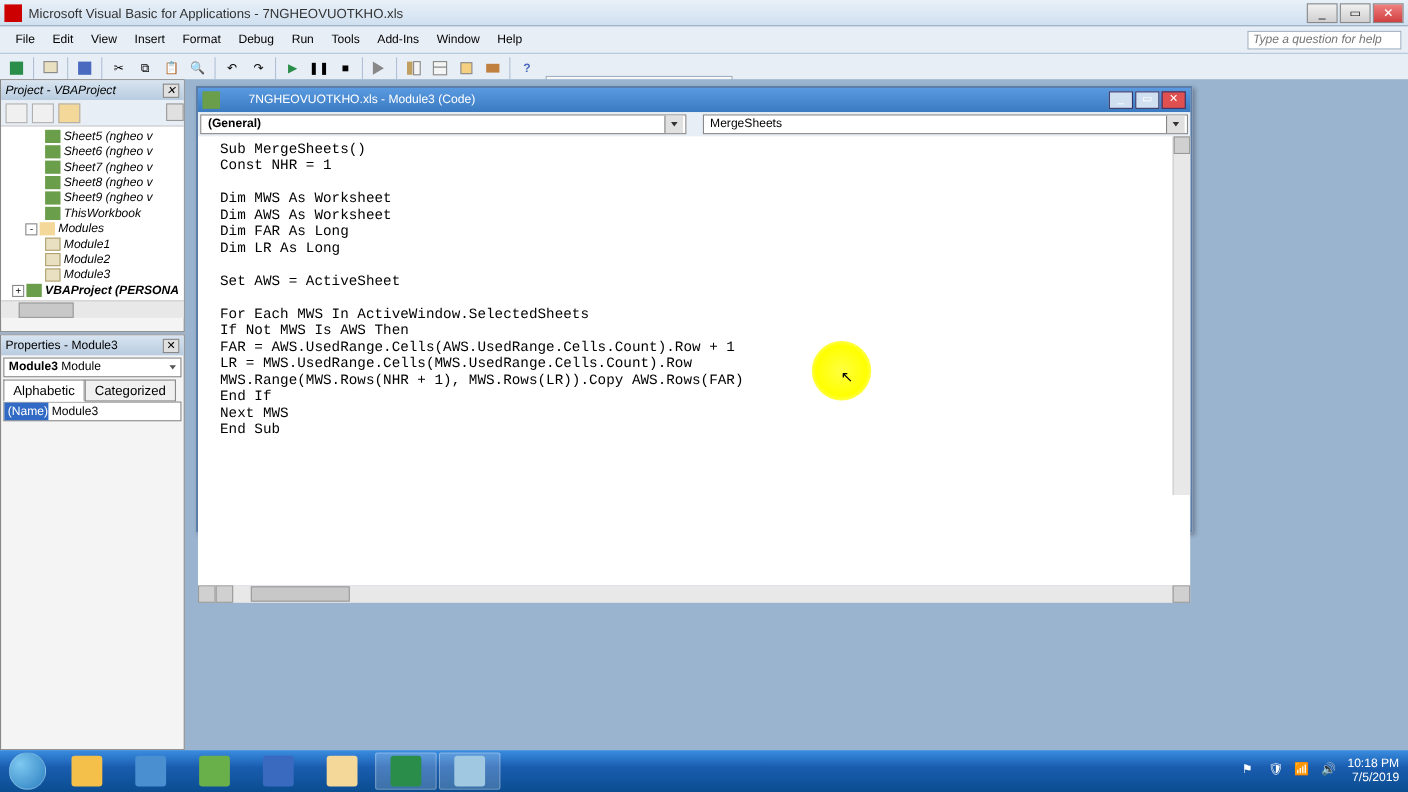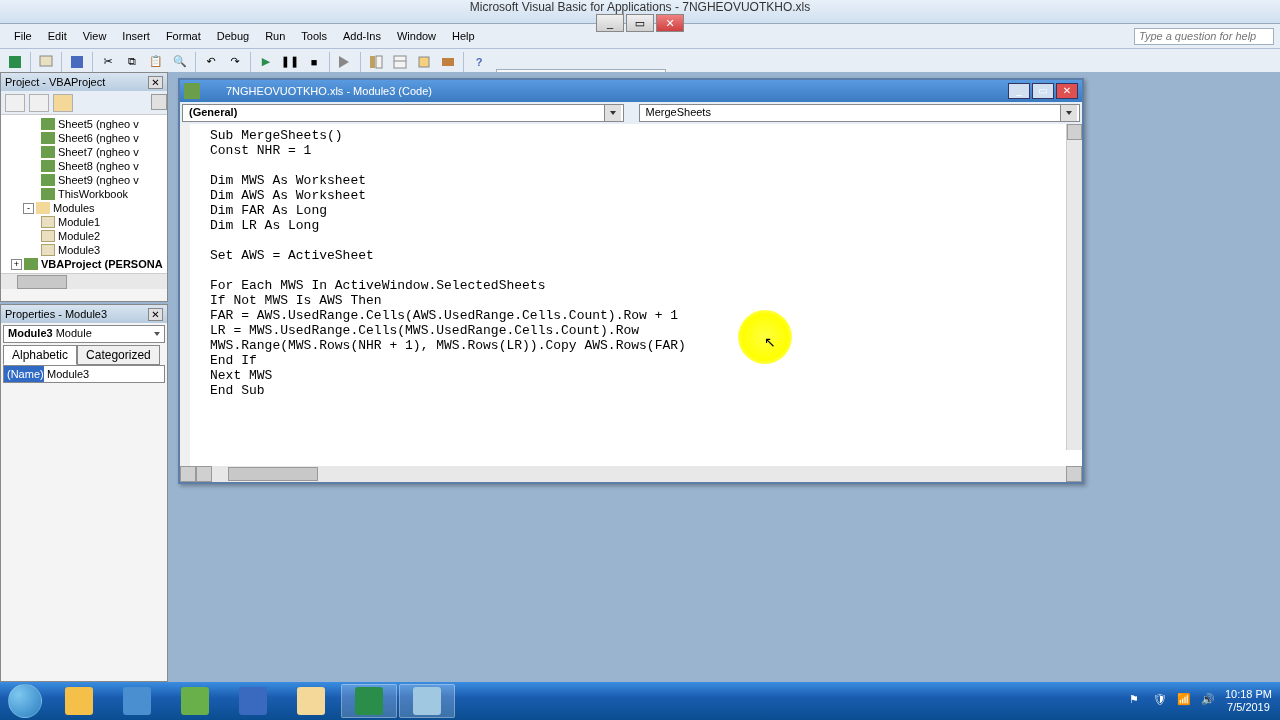--- a/index.html
+++ b/index.html
@@ -1,37 +1,37 @@
 <!DOCTYPE html>
 <html><head>
 <meta charset="utf-8">
 <style>
 * { margin: 0; padding: 0; box-sizing: border-box; font-family: Tahoma, sans-serif; font-size: 11px; }
 body { background: #abc5e0; width: 1280px; height: 720px; overflow: hidden; position: relative; }
 
-.titlebar { height: 24px; background: linear-gradient(to bottom, #e8f0f8, #d0e0f0); display: flex; align-items: center; padding: 0 4px; border-bottom: 1px solid #9ab; flex-direction: column; }
+.titlebar { height: 24px; background: linear-gradient(to bottom, #e8f0f8, #d0e0f0); display: flex; align-items: center; padding: 0 4px; border-bottom: 1px solid #9ab; }
 .titlebar .app-icon { width: 16px; height: 16px; background: #c00; margin-right: 6px; display: inline-block; }
 .titlebar .title { flex: 1; color: #333; font-size: 12px; }
 .titlebar .wbtns { display: flex; gap: 2px; }
 .titlebar .wbtn { width: 28px; height: 18px; border: 1px solid #888; background: linear-gradient(to bottom, #f0f0f0, #d0d0d0); text-align: center; line-height: 16px; cursor: pointer; }
 .titlebar .wbtn.close { background: linear-gradient(to bottom, #f08080, #d04040); color: white; }
 
 .menubar { height: 22px; background: #e8eef6; display: flex; align-items: center; padding: 12px 6px; border-bottom: 1px solid #b0c0d8; }
 .menubar .mi { padding: 2px 8px; cursor: pointer; }
 .menubar .help-box { margin-left: auto; width: 140px; height: 17px; border: 1px solid #a0b0c0; background: white; padding: 1px 4px; color: #888; font-size: 11px; font-style: italic; }
 
 .toolbar { height: 26px; background: #e8eef6; display: flex; align-items: center; padding: 0 4px; gap: 2px; border-bottom: 1px solid #b0c0d8; }
 .toolbar .tbtn { width: 22px; height: 22px; display: flex; align-items: center; justify-content: center; cursor: pointer; }
 .toolbar .sep { width: 1px; height: 20px; background: #b0c0d8; margin: 0 2px; }
 .toolbar .status-box { height: 20px; width: 170px; border: 1px solid #a0b0c0; background: #f8f8f8; padding: 2px 4px; margin-left: 4px; position: relative; margin-top: 34px; }
 .toolbar .status-box::after { content: ''; position: absolute; right: 2px; top: 7px; border-left: 3px solid transparent; border-right: 3px solid transparent; border-top: 4px solid #555; }
 
 .workspace { position: absolute; top: 72px; left: 0; right: 0; bottom: 38px; background: #9ab3ce; }
 
-.project-panel { position: absolute; left: 0; top: 0; width: 168px; height: 230px; background: #f4f4f4; border: 1px solid #888; }
+.project-panel { position: absolute; left: 0; top: 0; width: 168px; height: 230px; background: #f4f4f4; border: 1px solid #888; font-style: italic; }
 .panel-title { height: 18px; background: linear-gradient(to bottom, #d8e4f0, #b8cce0); padding: 2px 4px; display: flex; align-items: center; font-size: 11px; }
 .panel-title .close-x { margin-left: auto; width: 15px; height: 13px; background: #e0e0e0; border: 1px solid #888; text-align: center; line-height: 11px; cursor: pointer; font-size: 10px; }
 .project-toolbar { height: 24px; background: #e8eef6; display: flex; align-items: center; padding: 0 4px; gap: 4px; border-bottom: 1px solid #ccc; position: relative; }
 .project-toolbar .pbtn { width: 20px; height: 18px; border: 1px solid #b0b0b0; background: #f0f0f0; cursor: pointer; }
 .project-toolbar .pbtn.folder { background: #f4d89a; }
 .tree { height: 158px; overflow: auto; background: white; padding: 2px; }
 .tree-item { display: flex; align-items: center; padding: 1px 2px; white-space: nowrap; cursor: pointer; }
 .tree-item .indent { display: inline-block; }
 .tree-item .exp { width: 11px; height: 11px; border: 1px solid #888; text-align: center; line-height: 9px; font-size: 9px; margin-right: 2px; }
 .tree-item .ticon { width: 14px; height: 12px; margin-right: 3px; background: #6a9e4a; display: inline-block; }
@@ -54,41 +54,41 @@
 .code-window { position: absolute; left: 178px; top: 6px; width: 906px; height: 406px; background: #f0f0f0; border: 2px solid #5a7ea8; box-shadow: 2px 2px 4px rgba(0,0,0,0.3); }
 .code-title { height: 22px; background: linear-gradient(to bottom, #5a9ae0, #3a7ac0); display: flex; align-items: center; padding: 0 4px; color: white; gap: 22px; }
 .code-title .cicon { width: 16px; height: 16px; background: #6a9e4a; margin-right: 4px; }
 .code-title .wbtns { margin-left: auto; display: flex; gap: 2px; }
 .code-title .wbtn2 { width: 22px; height: 16px; border: 1px solid #336; background: #d0e0f0; text-align: center; line-height: 14px; cursor: pointer; font-size: 10px; }
 .code-title .wbtn2.close { background: #e05050; color: white; }
 .code-combos { height: 22px; display: flex; padding: 2px; gap: 15px; background: #e8eef6; }
 .code-combo { flex: 1; height: 18px; border: 1px solid #888; background: white; padding: 1px 6px; position: relative; }
 .code-combo::after { content: ''; position: absolute; right: 2px; top: 0; width: 16px; height: 16px; background: #e0e0e0; border-left: 1px solid #888; }
 .code-combo::before { content: ''; position: absolute; right: 7px; top: 6px; border-left: 3px solid transparent; border-right: 3px solid transparent; border-top: 4px solid #333; z-index: 1; }
-.code-area { position: relative; background: white; height: 342px; margin-left: 10px; }
+.code-area { position: relative; background: white; height: 408px; }
 .code-text { font-family: 'Courier New', monospace; font-size: 13px; line-height: 15px; padding: 4px 20px; white-space: pre; color: #000; }
 .code-vscroll { position: absolute; right: 0; top: 0; width: 16px; height: 326px; background: #e8e8e8; border-left: 1px solid #ccc; }
 .code-vscroll .vbtn { height: 16px; background: #d0d0d0; border: 1px solid #999; }
 .code-hscroll-row { height: 16px; display: flex; background: #e8e8e8; }
 .code-hscroll-row .view-btn { width: 16px; height: 16px; border: 1px solid #999; background: #d0d0d0; }
 .code-hscroll-row .htrack { flex: 1; position: relative; }
 .code-hscroll-row .hthumb { position: absolute; left: 16px; width: 90px; height: 14px; top: 1px; background: #c8c8c8; border: 1px solid #999; }
 
 .highlight-circle { position: absolute; left: 738px; top: 238px; width: 54px; height: 54px; border-radius: 50%; background: radial-gradient(circle, #ffff40 0%, #ffff00 60%, rgba(255,255,0,0) 100%); pointer-events: none; }
 .cursor-arrow { position: absolute; left: 764px; top: 262px; font-size: 14px; pointer-events: none; }
 
 .taskbar { position: absolute; bottom: 0; left: 0; right: 0; height: 38px; background: linear-gradient(to bottom, #3a8de0, #1a5db0 40%, #0a4d90); display: flex; align-items: center; }
 .start-orb { width: 50px; height: 38px; display: flex; align-items: center; justify-content: center; }
 .start-orb .orb { width: 34px; height: 34px; border-radius: 50%; background: radial-gradient(circle at 30% 30%, #7ec8f0, #2a7ec0); border: 1px solid #fff3; }
 .task-item { width: 56px; height: 34px; margin: 0 1px; display: flex; align-items: center; justify-content: center; border-radius: 2px; cursor: pointer; }
 .task-item.active { background: rgba(255,255,255,0.2); border: 1px solid rgba(255,255,255,0.3); }
 .task-item .ticon2 { width: 28px; height: 28px; border-radius: 3px; }
 .tray { margin-left: auto; display: flex; align-items: center; padding: 0 8px; color: white; gap: 8px; }
 .tray .tico { width: 16px; height: 16px; }
-.tray .clock { text-align: center; font-size: 11px; line-height: 13px; }
+.tray .clock { text-align: right; font-size: 11px; line-height: 13px; }
 </style>
 </head>
 <body>
 
 <div class="titlebar">
   <span class="app-icon"></span>
   <span class="title">Microsoft Visual Basic for Applications - 7NGHEOVUOTKHO.xls</span>
   <div class="wbtns">
     <div class="wbtn">_</div>
     <div class="wbtn">▭</div>

